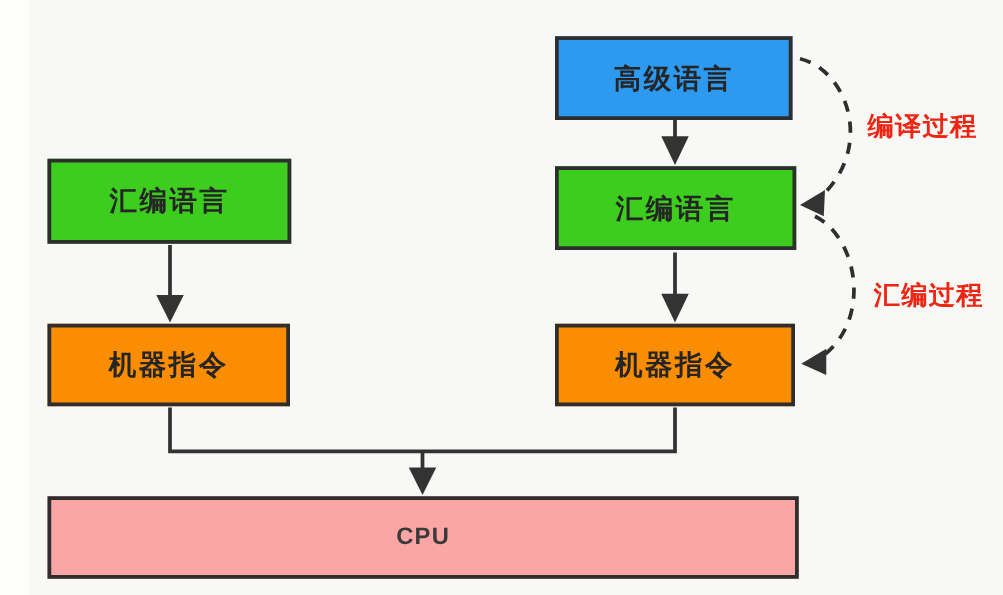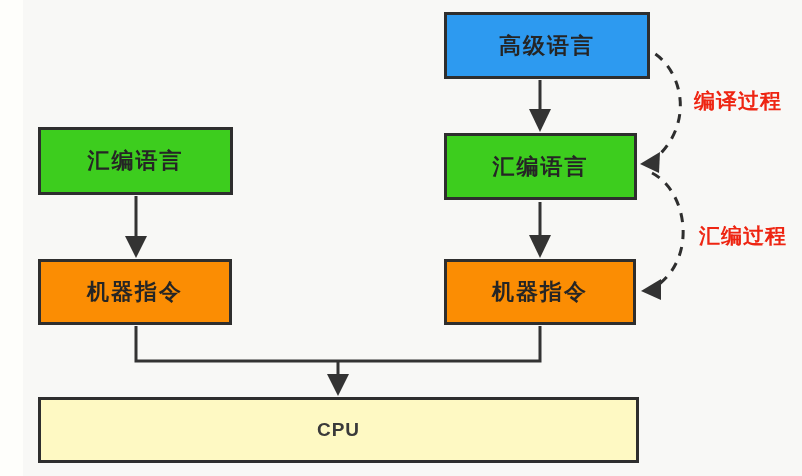--- a/index.html
+++ b/index.html
@@ -29,21 +29,21 @@
   .box {
     position: absolute;
     box-sizing: border-box;
     border: 3px solid #2E2E2E;
     display: flex; align-items: center; justify-content: center;
     font-weight: bold;
     font-size: 22px;
     color: #252525;
     letter-spacing: 2px;
   }
-  .box-high-level   { left: 444px; top: 12px;  width: 206px; height: 67px; }
+  .box-high-level   { left: 444px; top: 29px;  width: 190px; height: 67px; }
   .box-asm-right    { left: 444px; top: 133px; width: 193px; height: 67px; }
   .box-machine-right{ left: 444px; top: 259px; width: 192px; height: 66px; }
   .box-asm-left     { left: 38px;  top: 127px; width: 195px; height: 68px; }
   .box-machine-left { left: 38px;  top: 259px; width: 194px; height: 66px; }
   .box-cpu          { left: 38px;  top: 397px; width: 601px; height: 66px;
                       font-size: 19px; letter-spacing: 1px; color: #3A3A3A; }
   .process-label {
     position: absolute;
     font-weight: bold;
     font-size: 21px;
@@ -102,21 +102,21 @@
   </div>
 
   <div class="box box-asm-left" style="background-color: rgb(61, 205, 30);">
     <span>汇编语言</span>
   </div>
 
   <div class="box box-machine-left" style="background-color: rgb(251, 141, 3);">
     <span>机器指令</span>
   </div>
 
-  <div class="box box-cpu" style="background-color: #fef9c3;">
+  <div class="box box-cpu" style="background-color: #fca5a5;">
     <span>CPU</span>
   </div>
 
   <div class="process-label label-assemble" style="color: rgb(238, 37, 18);">汇编过程</div>
 
   <div class="process-label label-compile" style="color: rgb(238, 37, 18);">编译过程</div>
 
 
 </div>
 

